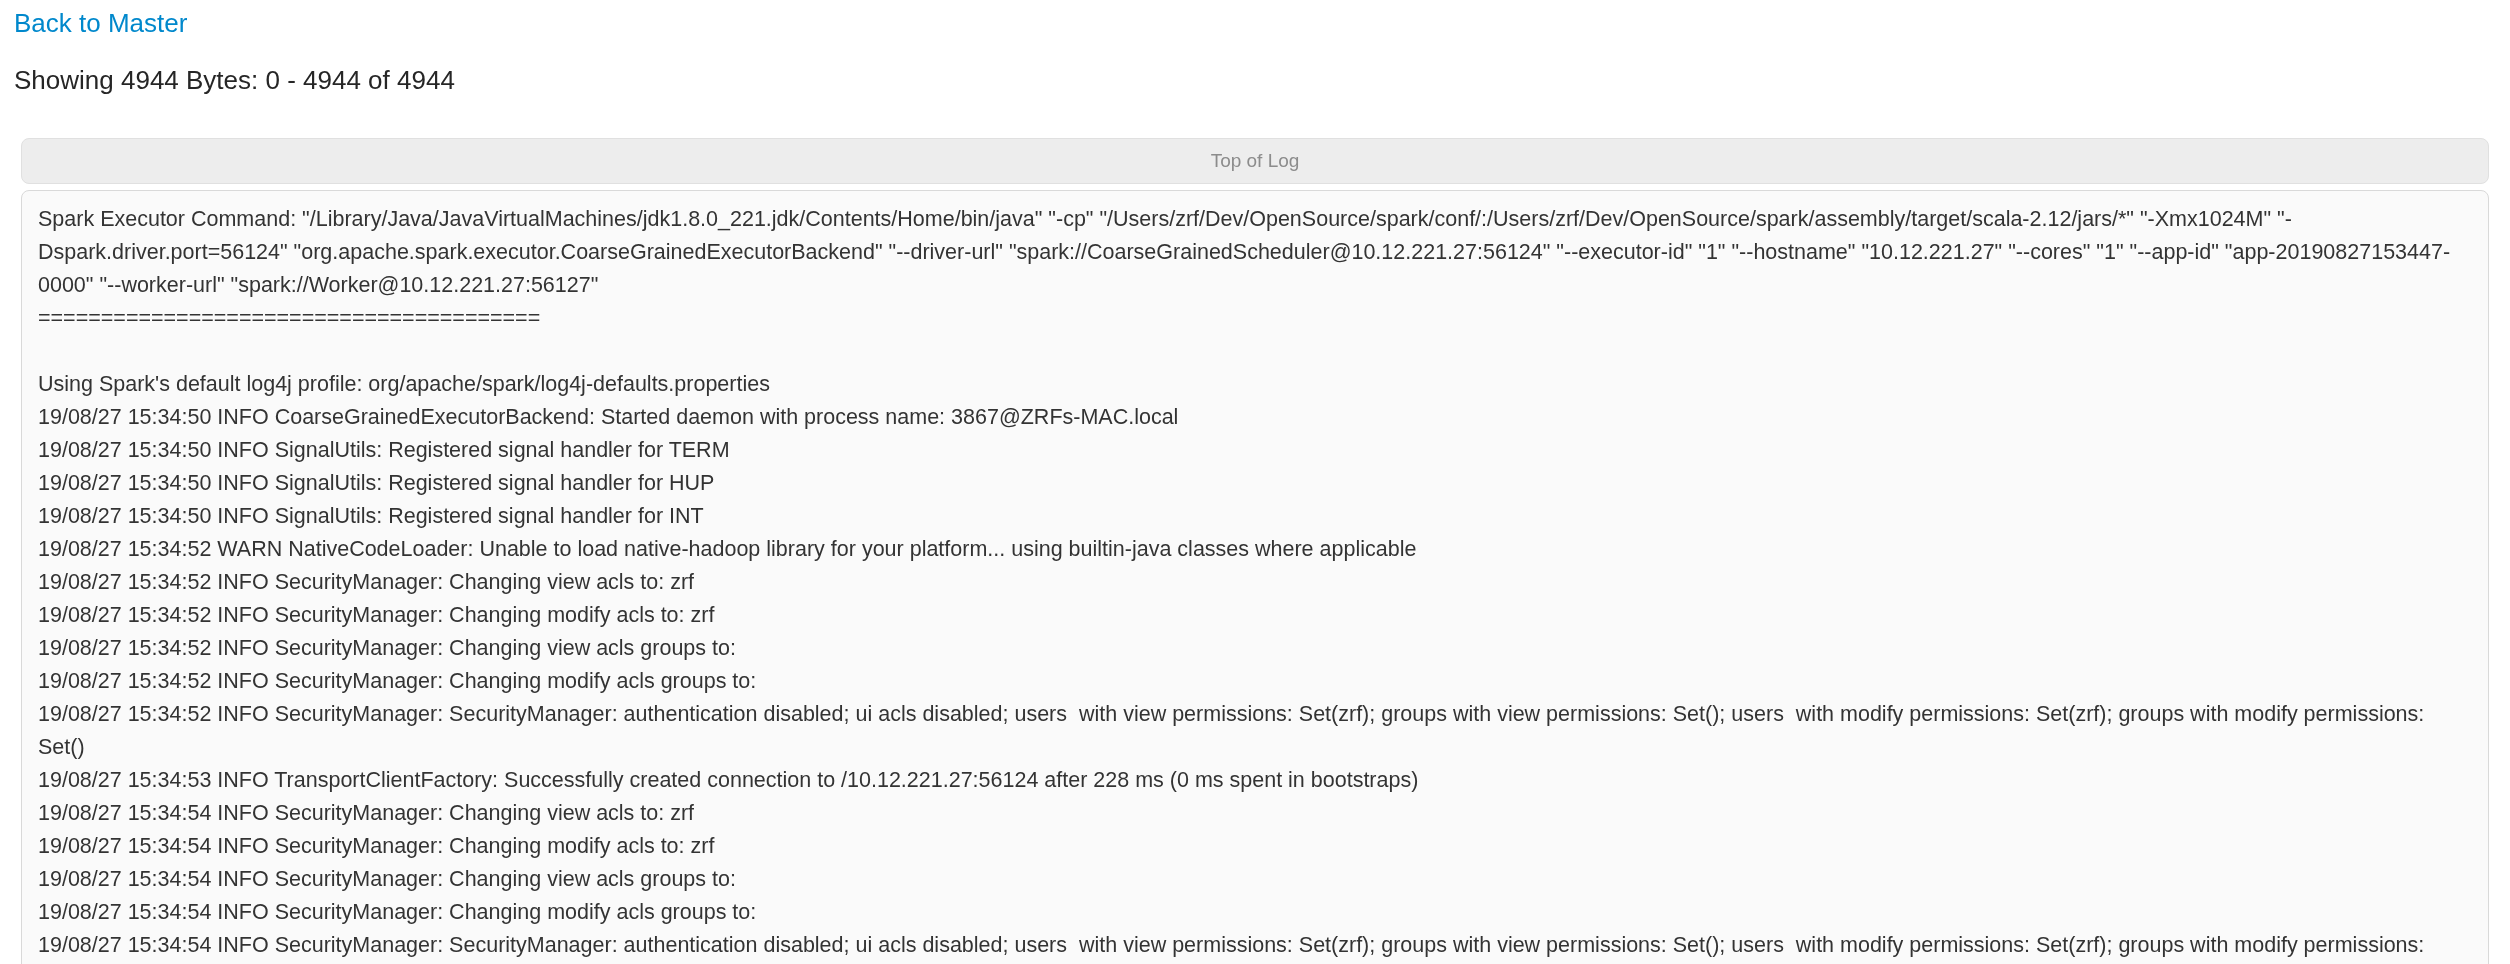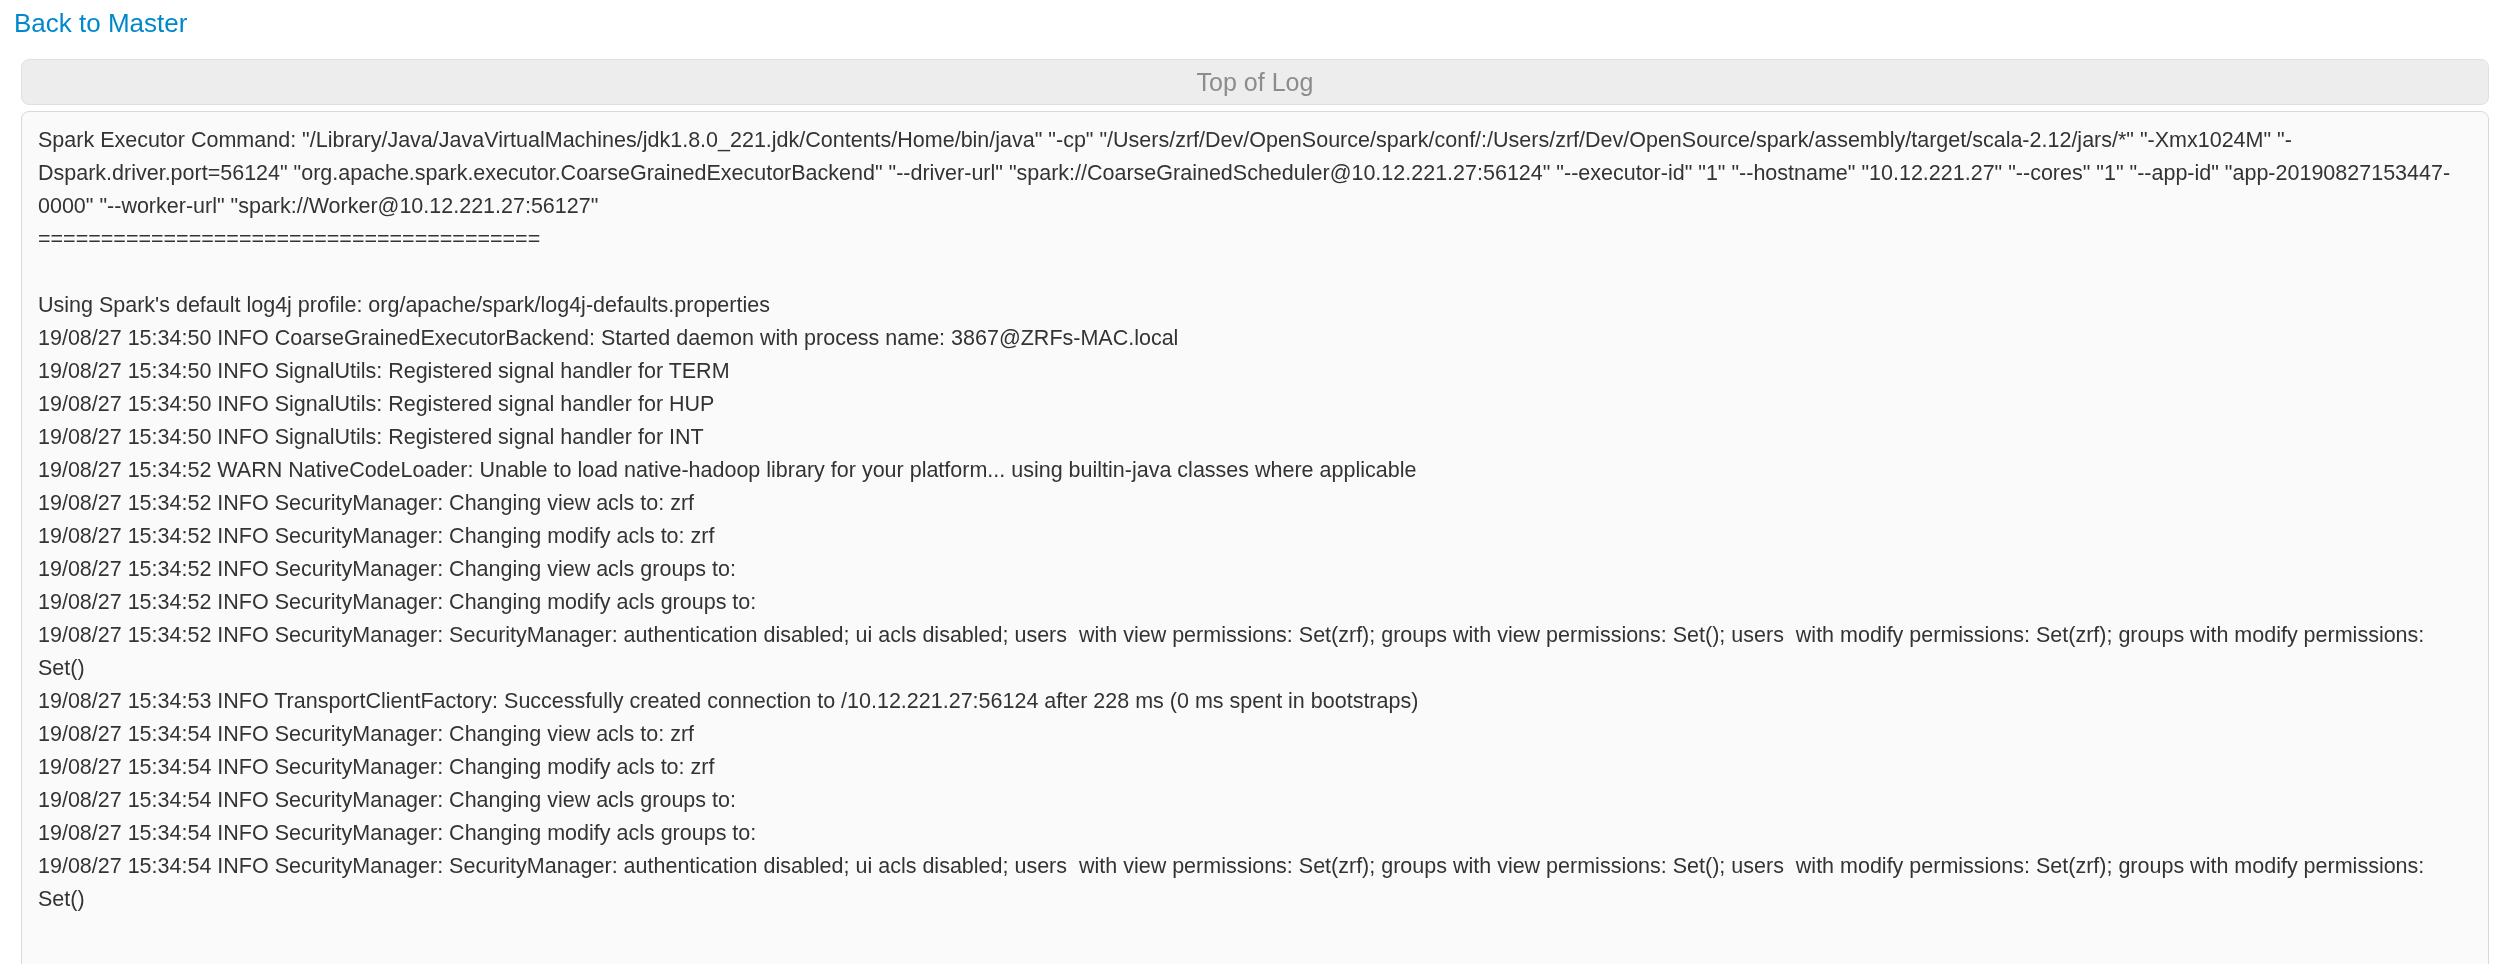--- a/index.html
+++ b/index.html
@@ -20,29 +20,29 @@
     cursor: pointer;
     text-align: right;
   }
   .byte-range {
     margin-top: 26px;
     margin-left: -7px;
     font-size: 26px;
     color: #262626;
   }
   .log-header {
-    margin-top: 20px;
+    margin-top: 42px;
     height: 46px;
     line-height: 44px;
     background: #ededed;
     border: 1px solid #e0e0e0;
     border-radius: 8px;
     text-align: center;
     color: #8c8c8c;
-    font-size: 25px;
+    font-size: 19px;
     cursor: pointer;
   }
   .log-box {
     margin-top: 6px;
     background: #fafafa;
     border: 1px solid #d9d9d9;
     border-radius: 8px 8px 0 0;
     padding: 12px 16px;
     height: 920px;
     overflow: hidden;
@@ -55,20 +55,21 @@
     word-break: break-word;
   }
 </style>
 </head>
 <body>
 
 <div class="page">
 
   <a href="#" class="back-link">Back to Master</a>
 
+  <div class="byte-range">Showing 4944 Bytes: 0 - 4944 of 4944</div>
 
   <div class="log-header">
     <span>Top of Log</span>
   </div>
 
   <div class="log-box">
     <div class="log-text">Spark Executor Command: "/Library/Java/JavaVirtualMachines/jdk1.8.0_221.jdk/Contents/Home/bin/java" "-cp" "/Users/zrf/Dev/OpenSource/spark/conf/:/Users/zrf/Dev/OpenSource/spark/assembly/target/scala-2.12/jars/*" "-Xmx1024M" "-Dspark.driver.port=56124" "org.apache.spark.executor.CoarseGrainedExecutorBackend" "--driver-url" "spark://CoarseGrainedScheduler@10.12.221.27:56124" "--executor-id" "1" "--hostname" "10.12.221.27" "--cores" "1" "--app-id" "app-20190827153447-0000" "--worker-url" "spark://Worker@10.12.221.27:56127"
 ========================================
 
 Using Spark's default log4j profile: org/apache/spark/log4j-defaults.properties

